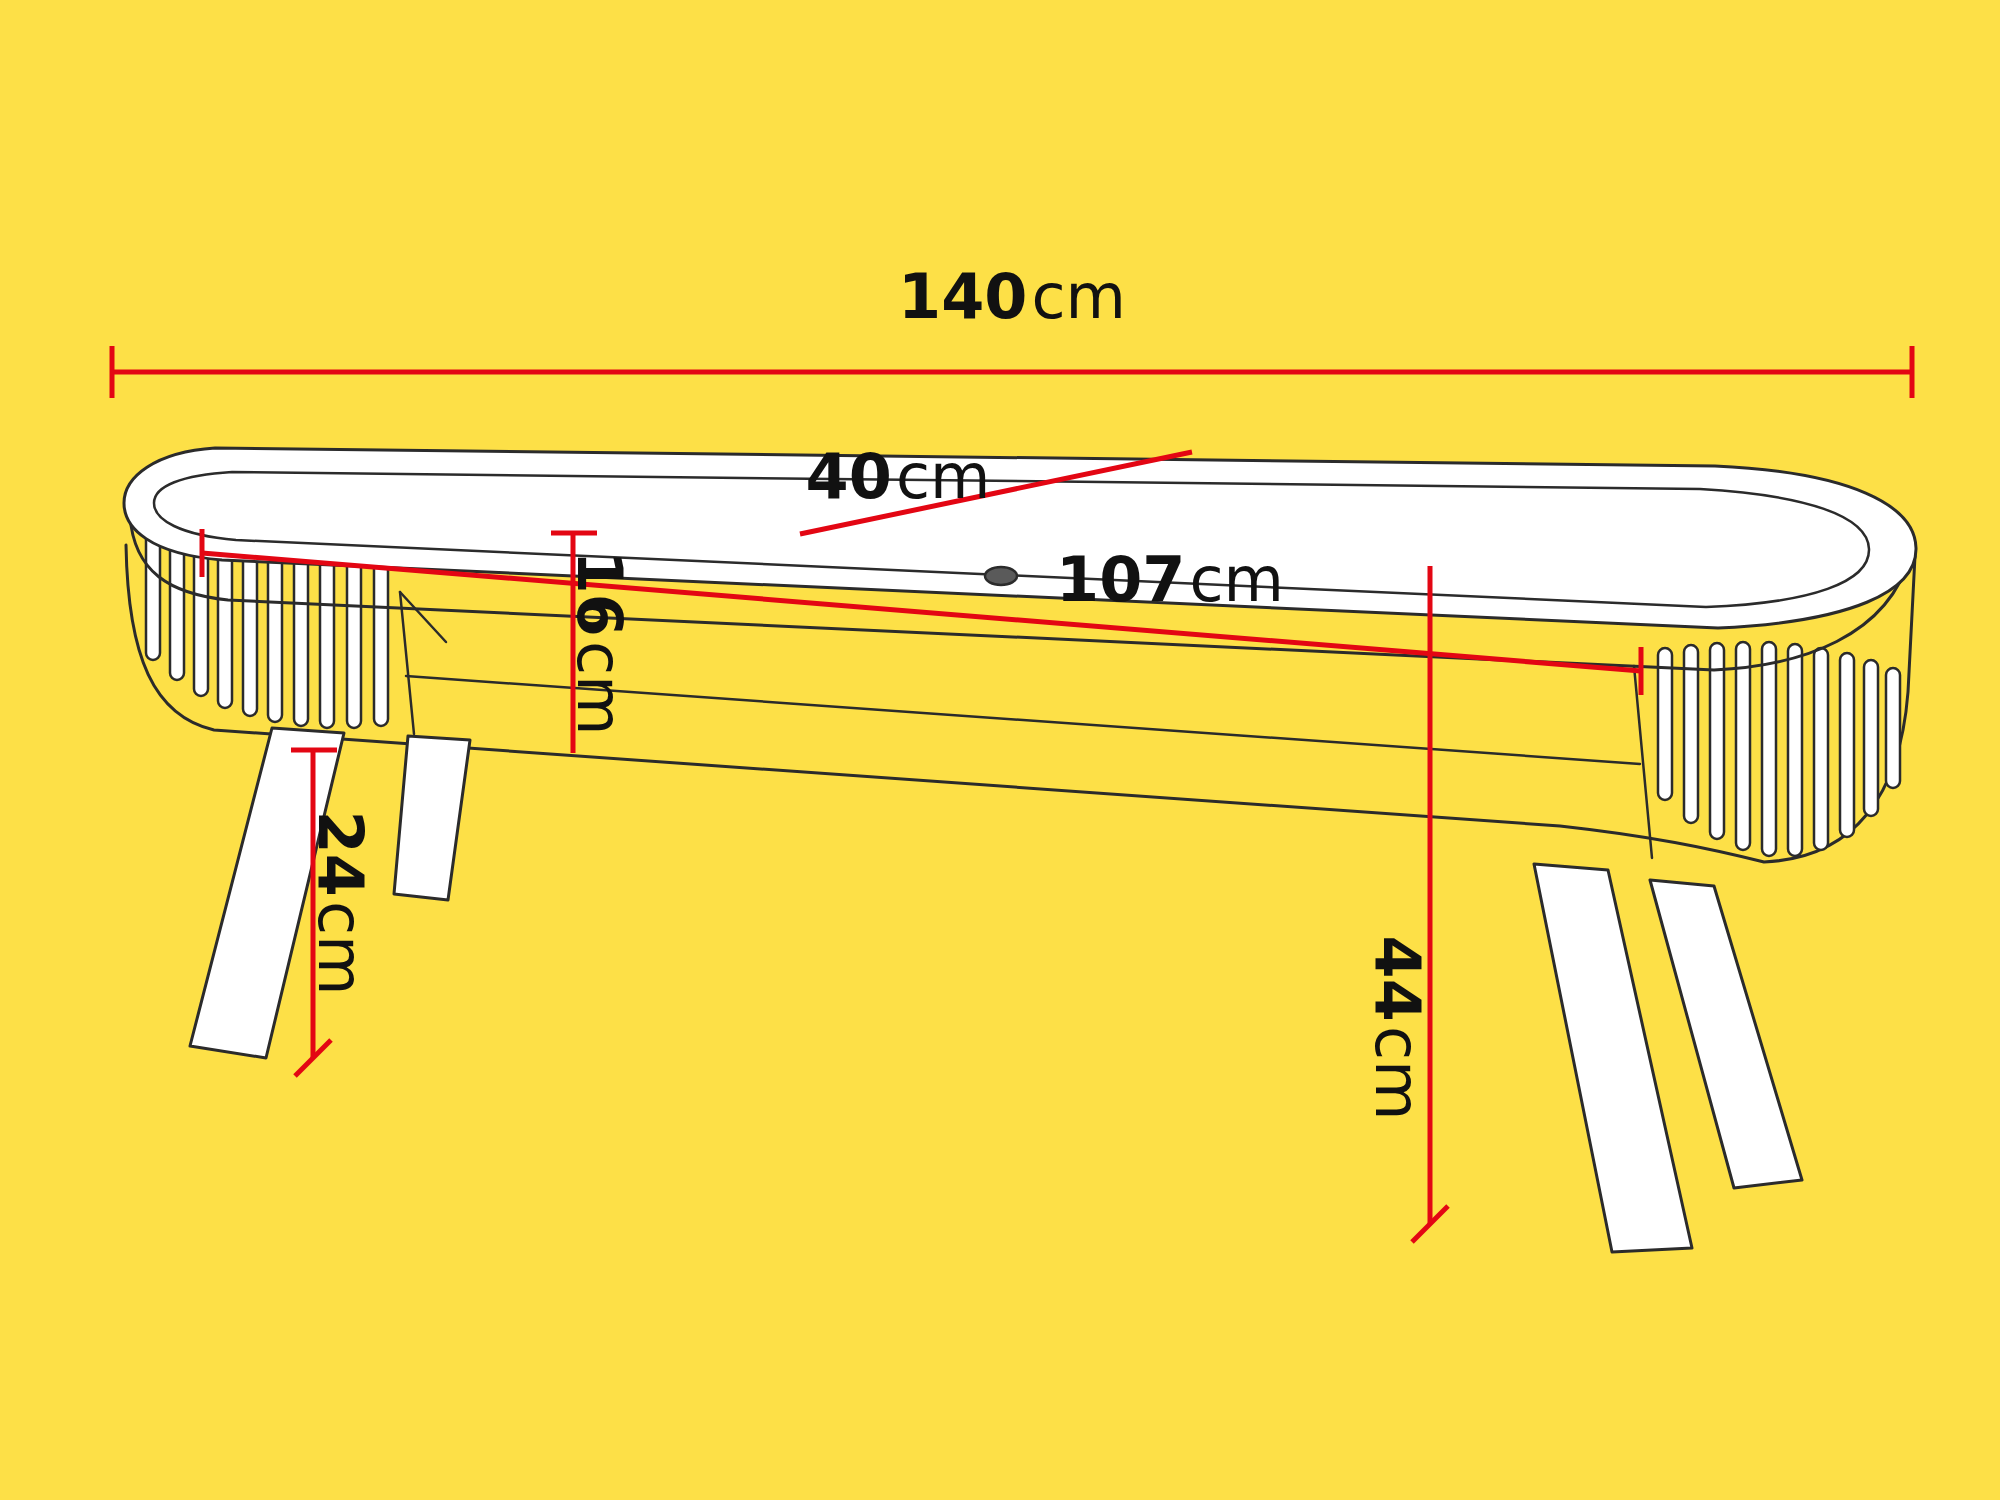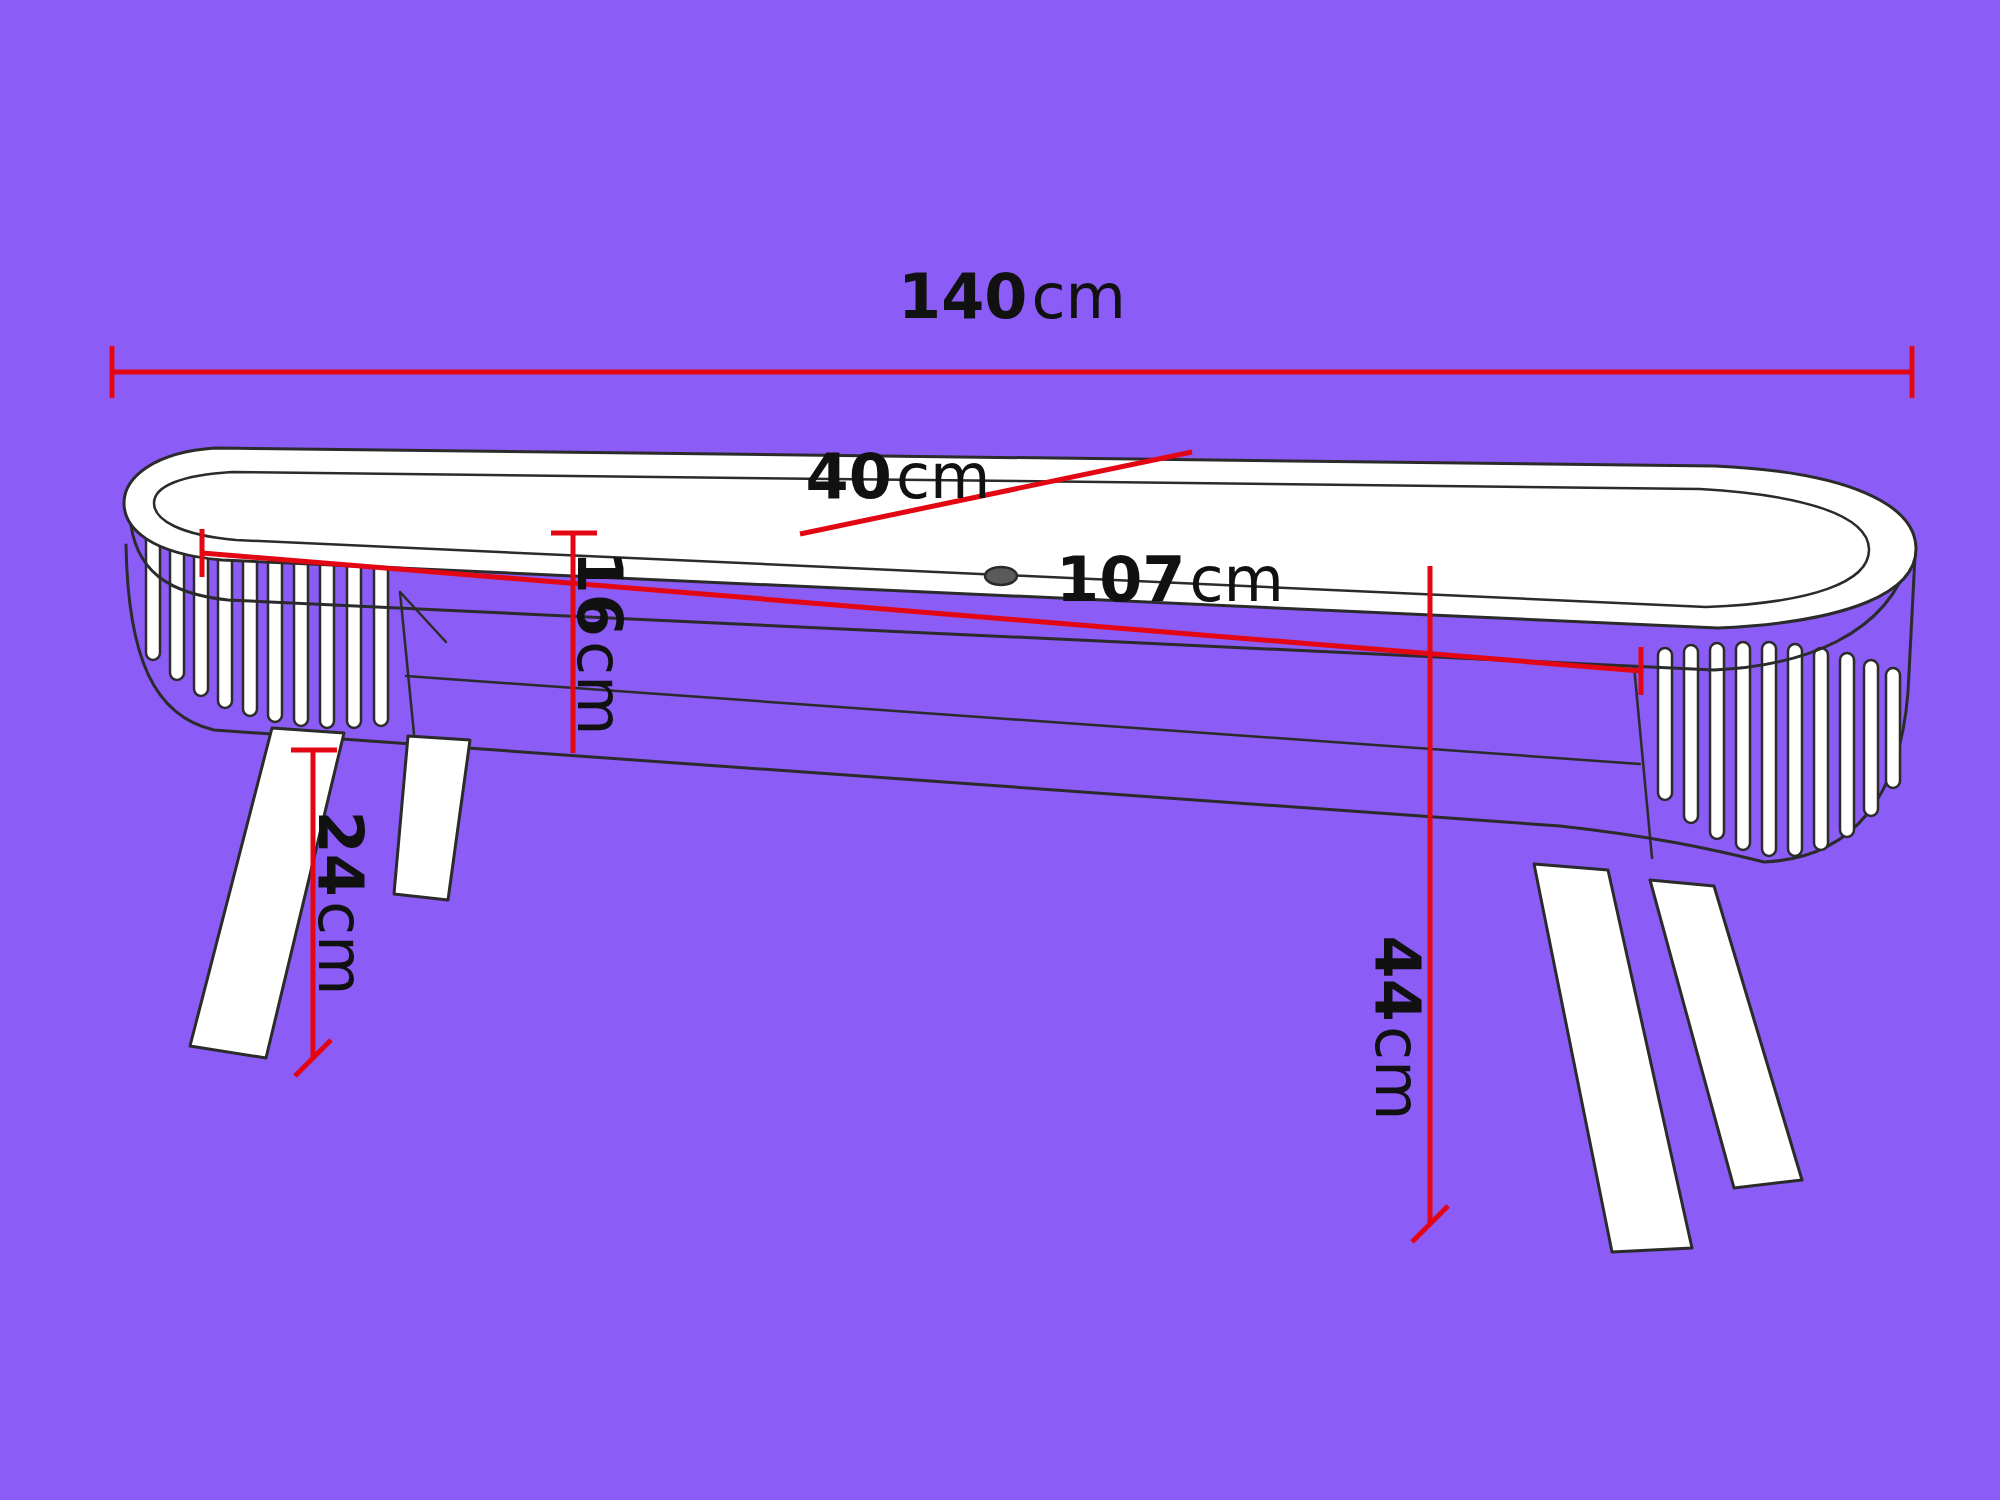--- a/index.html
+++ b/index.html
@@ -1,16 +1,16 @@
 <!DOCTYPE html>
 <html><head>
 <meta charset="utf-8">
 <style>
   html,body{margin:0;padding:0;background:#ffffff;}
-  .stage{position:relative;width:2000px;height:1500px;background:#8b5cf6;overflow:hidden;}
+  .stage{position:relative;width:2000px;height:1500px;background:#fde047;overflow:hidden;}
   svg text{
     font-family:"DejaVu Sans","Liberation Sans",sans-serif;
     font-size:62px;
     fill:#111111;
   }
   svg .num{font-weight:700;}
   svg .unit{font-weight:400;}
   .outline{stroke:#2b2b2b;stroke-width:3;fill:none;stroke-linecap:round;stroke-linejoin:round;}
   .outline-fill{stroke:#2b2b2b;stroke-width:3;fill:#ffffff;stroke-linecap:round;stroke-linejoin:round;}
   .thin{stroke-width:2.5;}

